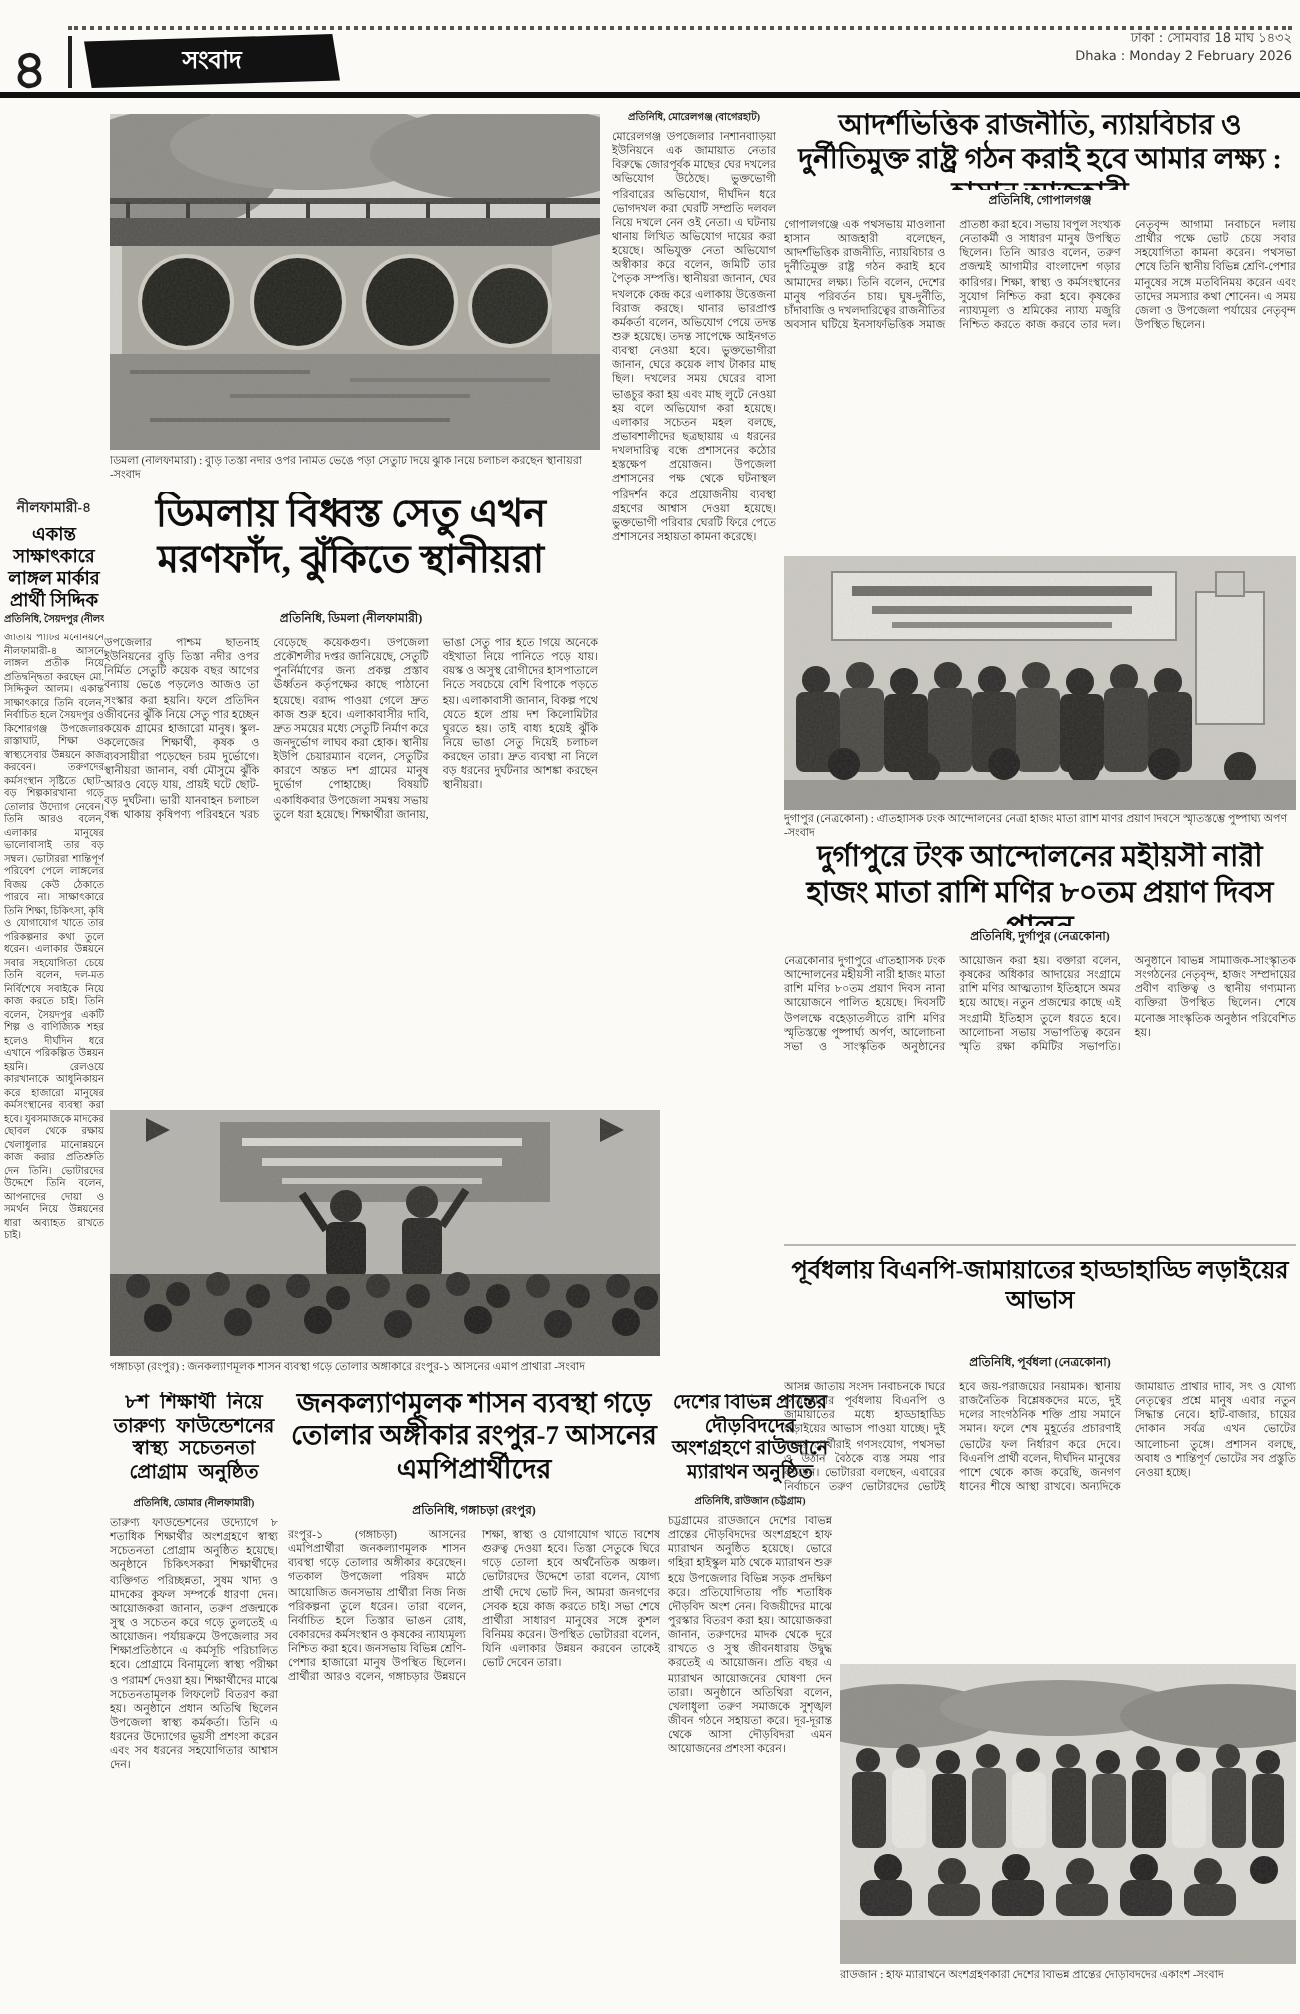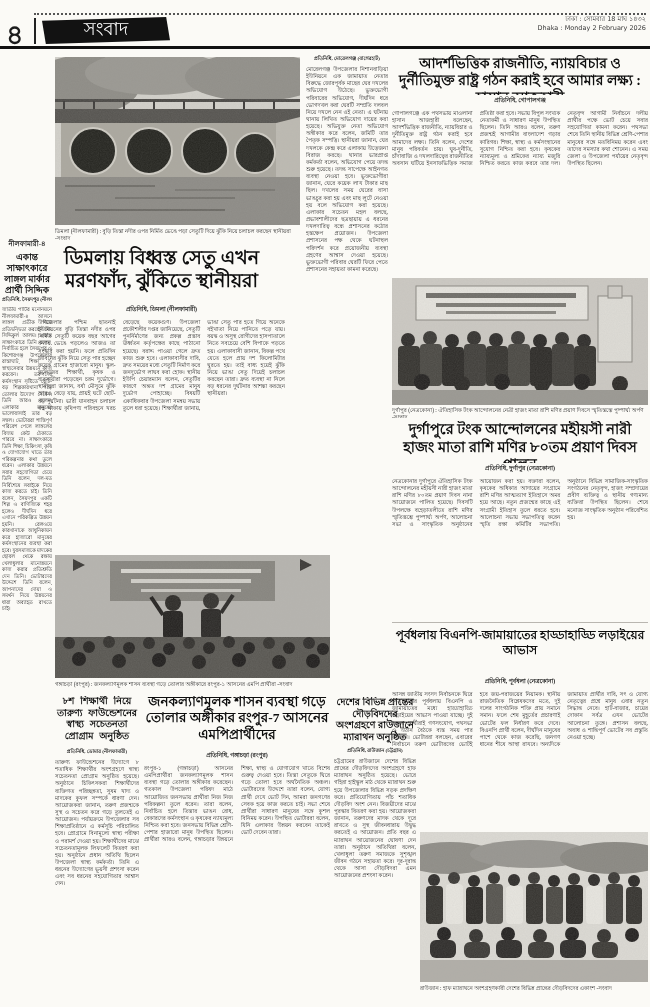--- a/index.html
+++ b/index.html
@@ -6,21 +6,21 @@
   .page{position:relative;width:650px;height:1007px;background:#fbfaf6;overflow:hidden;
         font-family:"Liberation Serif","DejaVu Serif",serif;color:#1c1c1c;}
   .abs{position:absolute;}
   
   .top-dotted{position:absolute;left:34px;top:13px;width:612px;border-top:2px dotted #555;}
   .pageno{position:absolute;left:6px;top:14px;font-size:27px;font-weight:bold;
           font-family:"DejaVu Sans",sans-serif;}
   .pageno-bar{position:absolute;left:34px;top:18px;width:2px;height:26px;background:#222;}
   .masthead{position:absolute;left:42px;top:17px;width:128px;height:27px;background:#121212;
             color:#ffffff;display:flex;align-items:center;justify-content:center;
-            font-weight:normal;font-size:18px;font-family:"DejaVu Sans",sans-serif;
+            font-weight:bold;font-size:12px;font-family:"DejaVu Sans",sans-serif;
             clip-path:polygon(0 14%,97% 0,100% 86%,3% 100%);}
   .dateblock{position:absolute;right:4px;top:15px;text-align:right;
              font-family:"DejaVu Sans",sans-serif;color:#3a3a3a;}
   .dateblock div{font-size:6.5px;line-height:1.45;}
   .header-rule{position:absolute;left:0;top:46px;width:650px;height:3px;background:#111;}
   
   .kicker{font-size:7px;font-weight:bold;text-align:center;color:#2a2a2a;}
   .headline{font-weight:bold;text-align:center;color:#0e0e0e;line-height:1.22;overflow:hidden;}
   .byline{font-size:6px;font-weight:bold;text-align:center;color:#222;overflow:hidden;white-space:nowrap;}
   .body-text{font-size:5.5px;line-height:1.3;text-align:justify;color:#2a2a2a;
@@ -43,21 +43,21 @@
     <div class="pageno">৪</div>
     <div class="pageno-bar"></div>
     <div class="masthead">সংবাদ</div>
     <div class="dateblock">
       <div>ঢাকা : সোমবার 18 মাঘ ১৪৩২</div>
       <div>Dhaka : Monday 2 February 2026</div>
     </div>
     <div class="header-rule"></div>
   </div>
 
-  <div class="abs" style="left:2px;top:238px;width:50px;height:755px;">
+  <div class="abs" style="left:2px;top:248px;width:50px;height:755px;">
     <div class="kicker">নীলফামারী-৪</div>
     <div class="headline" style="font-size:9px;height:44px;margin-top:2px;">একান্ত সাক্ষাৎকারে লাঙ্গল মার্কার প্রার্থী সিদ্দিক</div>
     <div class="byline" style="font-size:5px;">প্রতিনিধি, সৈয়দপুর (নীলফামারী)</div>
     <div class="body-text" style="height:690px;margin-top:3px;font-size:5px;">জাতীয় পার্টির মনোনয়নে নীলফামারী-৪ আসনে লাঙ্গল প্রতীক নিয়ে প্রতিদ্বন্দ্বিতা করছেন মো. সিদ্দিকুল আলম। একান্ত সাক্ষাৎকারে তিনি বলেন, নির্বাচিত হলে সৈয়দপুর ও কিশোরগঞ্জ উপজেলার রাস্তাঘাট, শিক্ষা ও স্বাস্থ্যসেবার উন্নয়নে কাজ করবেন। তরুণদের কর্মসংস্থান সৃষ্টিতে ছোট-বড় শিল্পকারখানা গড়ে তোলার উদ্যোগ নেবেন। তিনি আরও বলেন, এলাকার মানুষের ভালোবাসাই তার বড় সম্বল। ভোটাররা শান্তিপূর্ণ পরিবেশ পেলে লাঙ্গলের বিজয় কেউ ঠেকাতে পারবে না। সাক্ষাৎকারে তিনি শিক্ষা, চিকিৎসা, কৃষি ও যোগাযোগ খাতে তার পরিকল্পনার কথা তুলে ধরেন। এলাকার উন্নয়নে সবার সহযোগিতা চেয়ে তিনি বলেন, দল-মত নির্বিশেষে সবাইকে নিয়ে কাজ করতে চাই। তিনি বলেন, সৈয়দপুর একটি শিল্প ও বাণিজ্যিক শহর হলেও দীর্ঘদিন ধরে এখানে পরিকল্পিত উন্নয়ন হয়নি। রেলওয়ে কারখানাকে আধুনিকায়ন করে হাজারো মানুষের কর্মসংস্থানের ব্যবস্থা করা হবে। যুবসমাজকে মাদকের ছোবল থেকে রক্ষায় খেলাধুলার মানোন্নয়নে কাজ করার প্রতিশ্রুতি দেন তিনি। ভোটারদের উদ্দেশে তিনি বলেন, আপনাদের দোয়া ও সমর্থন নিয়ে উন্নয়নের ধারা অব্যাহত রাখতে চাই।</div>
   </div>
 
   <div class="photo" style="left:55px;top:57px;width:245px;height:168px;">
     <svg viewBox="0 0 245 168" preserveAspectRatio="none">
       <defs>
           <filter id="g1">
@@ -97,21 +97,21 @@
       <rect width="245" height="168" filter="url(#g1)" opacity="0.30"></rect>
     </svg>
   </div>
   <div class="abs caption" style="left:55px;top:228px;width:245px;height:12px;">ডিমলা (নীলফামারী) : বুড়ি তিস্তা নদীর ওপর নির্মিত ভেঙে পড়া সেতুটি দিয়ে ঝুঁকি নিয়ে চলাচল করছেন স্থানীয়রা  -সংবাদ</div>
 
   <div class="abs" style="left:306px;top:55px;width:82px;height:634px;">
     <div class="byline" style="font-size:5px;">প্রতিনিধি, মোরেলগঞ্জ (বাগেরহাট)</div>
     <div class="body-text" style="height:562px;margin-top:3px;">মোরেলগঞ্জ উপজেলার নিশানবাড়িয়া ইউনিয়নে এক জামায়াত নেতার বিরুদ্ধে জোরপূর্বক মাছের ঘের দখলের অভিযোগ উঠেছে। ভুক্তভোগী পরিবারের অভিযোগ, দীর্ঘদিন ধরে ভোগদখল করা ঘেরটি সম্প্রতি দলবল নিয়ে দখলে নেন ওই নেতা। এ ঘটনায় থানায় লিখিত অভিযোগ দায়ের করা হয়েছে। অভিযুক্ত নেতা অভিযোগ অস্বীকার করে বলেন, জমিটি তার পৈতৃক সম্পত্তি। স্থানীয়রা জানান, ঘের দখলকে কেন্দ্র করে এলাকায় উত্তেজনা বিরাজ করছে। থানার ভারপ্রাপ্ত কর্মকর্তা বলেন, অভিযোগ পেয়ে তদন্ত শুরু হয়েছে। তদন্ত সাপেক্ষে আইনগত ব্যবস্থা নেওয়া হবে। ভুক্তভোগীরা জানান, ঘেরে কয়েক লাখ টাকার মাছ ছিল। দখলের সময় ঘেরের বাসা ভাঙচুর করা হয় এবং মাছ লুটে নেওয়া হয় বলে অভিযোগ করা হয়েছে। এলাকার সচেতন মহল বলছে, প্রভাবশালীদের ছত্রছায়ায় এ ধরনের দখলদারিত্ব বন্ধে প্রশাসনের কঠোর হস্তক্ষেপ প্রয়োজন। উপজেলা প্রশাসনের পক্ষ থেকে ঘটনাস্থল পরিদর্শন করে প্রয়োজনীয় ব্যবস্থা গ্রহণের আশ্বাস দেওয়া হয়েছে। ভুক্তভোগী পরিবার ঘেরটি ফিরে পেতে প্রশাসনের সহায়তা কামনা করেছে।</div>
   </div>
 
-  <div class="abs" style="left:38px;top:246px;width:247px;">
+  <div class="abs" style="left:52px;top:246px;width:247px;">
     <div class="headline" style="font-size:19px;height:58px;">ডিমলায় বিধ্বস্ত সেতু এখন মরণফাঁদ, ঝুঁকিতে স্থানীয়রা</div>
     <div class="byline">প্রতিনিধি, ডিমলা (নীলফামারী)</div>
     <div class="body-text cols3" style="height:235px;margin-top:4px;">উপজেলার পশ্চিম ছাতনাই ইউনিয়নের বুড়ি তিস্তা নদীর ওপর নির্মিত সেতুটি কয়েক বছর আগের বন্যায় ভেঙে পড়লেও আজও তা সংস্কার করা হয়নি। ফলে প্রতিদিন জীবনের ঝুঁকি নিয়ে সেতু পার হচ্ছেন কয়েক গ্রামের হাজারো মানুষ। স্কুল-কলেজের শিক্ষার্থী, কৃষক ও ব্যবসায়ীরা পড়েছেন চরম দুর্ভোগে। স্থানীয়রা জানান, বর্ষা মৌসুমে ঝুঁকি আরও বেড়ে যায়, প্রায়ই ঘটে ছোট-বড় দুর্ঘটনা। ভারী যানবাহন চলাচল বন্ধ থাকায় কৃষিপণ্য পরিবহনে খরচ বেড়েছে কয়েকগুণ। উপজেলা প্রকৌশলীর দপ্তর জানিয়েছে, সেতুটি পুনর্নির্মাণের জন্য প্রকল্প প্রস্তাব ঊর্ধ্বতন কর্তৃপক্ষের কাছে পাঠানো হয়েছে। বরাদ্দ পাওয়া গেলে দ্রুত কাজ শুরু হবে। এলাকাবাসীর দাবি, দ্রুত সময়ের মধ্যে সেতুটি নির্মাণ করে জনদুর্ভোগ লাঘব করা হোক। স্থানীয় ইউপি চেয়ারম্যান বলেন, সেতুটির কারণে অন্তত দশ গ্রামের মানুষ দুর্ভোগ পোহাচ্ছে। বিষয়টি একাধিকবার উপজেলা সমন্বয় সভায় তুলে ধরা হয়েছে। শিক্ষার্থীরা জানায়, ভাঙা সেতু পার হতে গিয়ে অনেকে বইখাতা নিয়ে পানিতে পড়ে যায়। বয়স্ক ও অসুস্থ রোগীদের হাসপাতালে নিতে সবচেয়ে বেশি বিপাকে পড়তে হয়। এলাকাবাসী জানান, বিকল্প পথে যেতে হলে প্রায় দশ কিলোমিটার ঘুরতে হয়। তাই বাধ্য হয়েই ঝুঁকি নিয়ে ভাঙা সেতু দিয়েই চলাচল করছেন তারা। দ্রুত ব্যবস্থা না নিলে বড় ধরনের দুর্ঘটনার আশঙ্কা করছেন স্থানীয়রা।</div>
   </div>
 
   <div class="photo" style="left:55px;top:555px;width:275px;height:123px;">
     <svg viewBox="0 0 275 123" preserveAspectRatio="none">
       <defs>
           <filter id="g2">
             <feTurbulence type="fractalNoise" baseFrequency="0.9" numOctaves="2"></feTurbulence>

